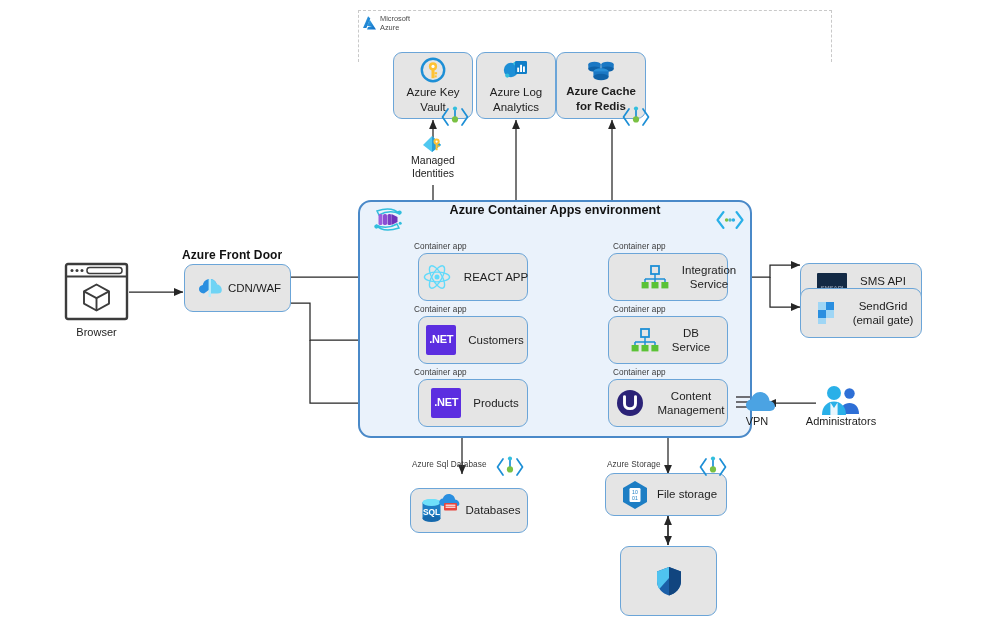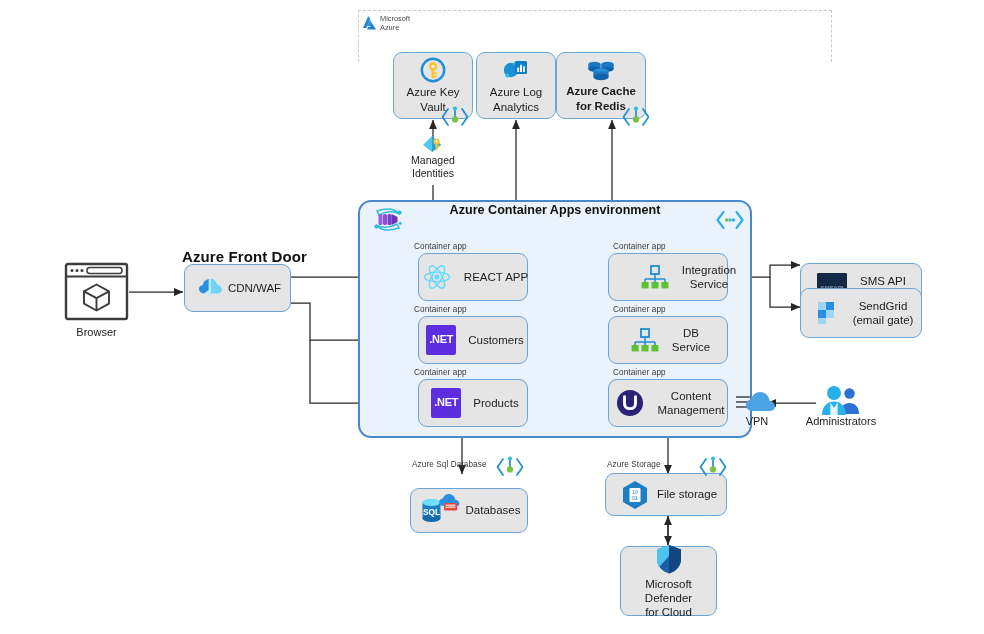--- a/index.html
+++ b/index.html
@@ -21,21 +21,21 @@
   }
   .node .ico{flex:0 0 auto;display:flex;align-items:center;justify-content:center;}
   .node .lbl{flex:0 0 auto;}
   .node.stack{flex-direction:column;gap:2px;}
 
   
   .cap{
     position:absolute;font-size:8.2px;color:#3a3a3a;white-space:nowrap;
     letter-spacing:.1px;
   }
-  .cap.bold{font-weight:bold;font-size:15px;color:#111;}
+  .cap.bold{font-weight:bold;font-size:12px;color:#111;}
 
   
   .ftext{position:absolute;font-size:11px;color:#1d1d1d;text-align:center;white-space:nowrap;}
   .ftext.small{font-size:10.5px;line-height:1.2;white-space:normal;}
 
   
   #azure-boundary{
     position:absolute;left:358px;top:10px;width:474px;height:52px;
     border-top:1.3px dashed #c9c9c9;
     border-left:1.3px dashed #c9c9c9;
@@ -484,19 +484,15 @@
   </div>
 
   <div class="node stack" style="left:620px;top:546px;width:97px;height:70px;">
     <div class="ico">
       <svg width="30" height="32" viewBox="0 0 30 32">
         <path d="M15,2 L27,6.5 L27,16 C27,23.4 21.6,28.4 15,30.5 C8.4,28.4 3,23.4 3,16 L3,6.5 z" fill="#1b5fa8"></path>
         <path d="M15,2 L27,6.5 L27,16 C27,23.4 21.6,28.4 15,30.5 z" fill="#11457f"></path>
         <path d="M15,2 L3,6.5 L3,16 C3,19.2 3.9,21.9 5.3,24.1 L15,13 z" fill="#4fc3f0"></path>
       </svg>
     </div>
-    <div class="lbl">
-      <div>Microsoft Defender</div>
-      <div>for Cloud</div>
-    </div>
   </div>
 
 </div>
 
 </body></html>

